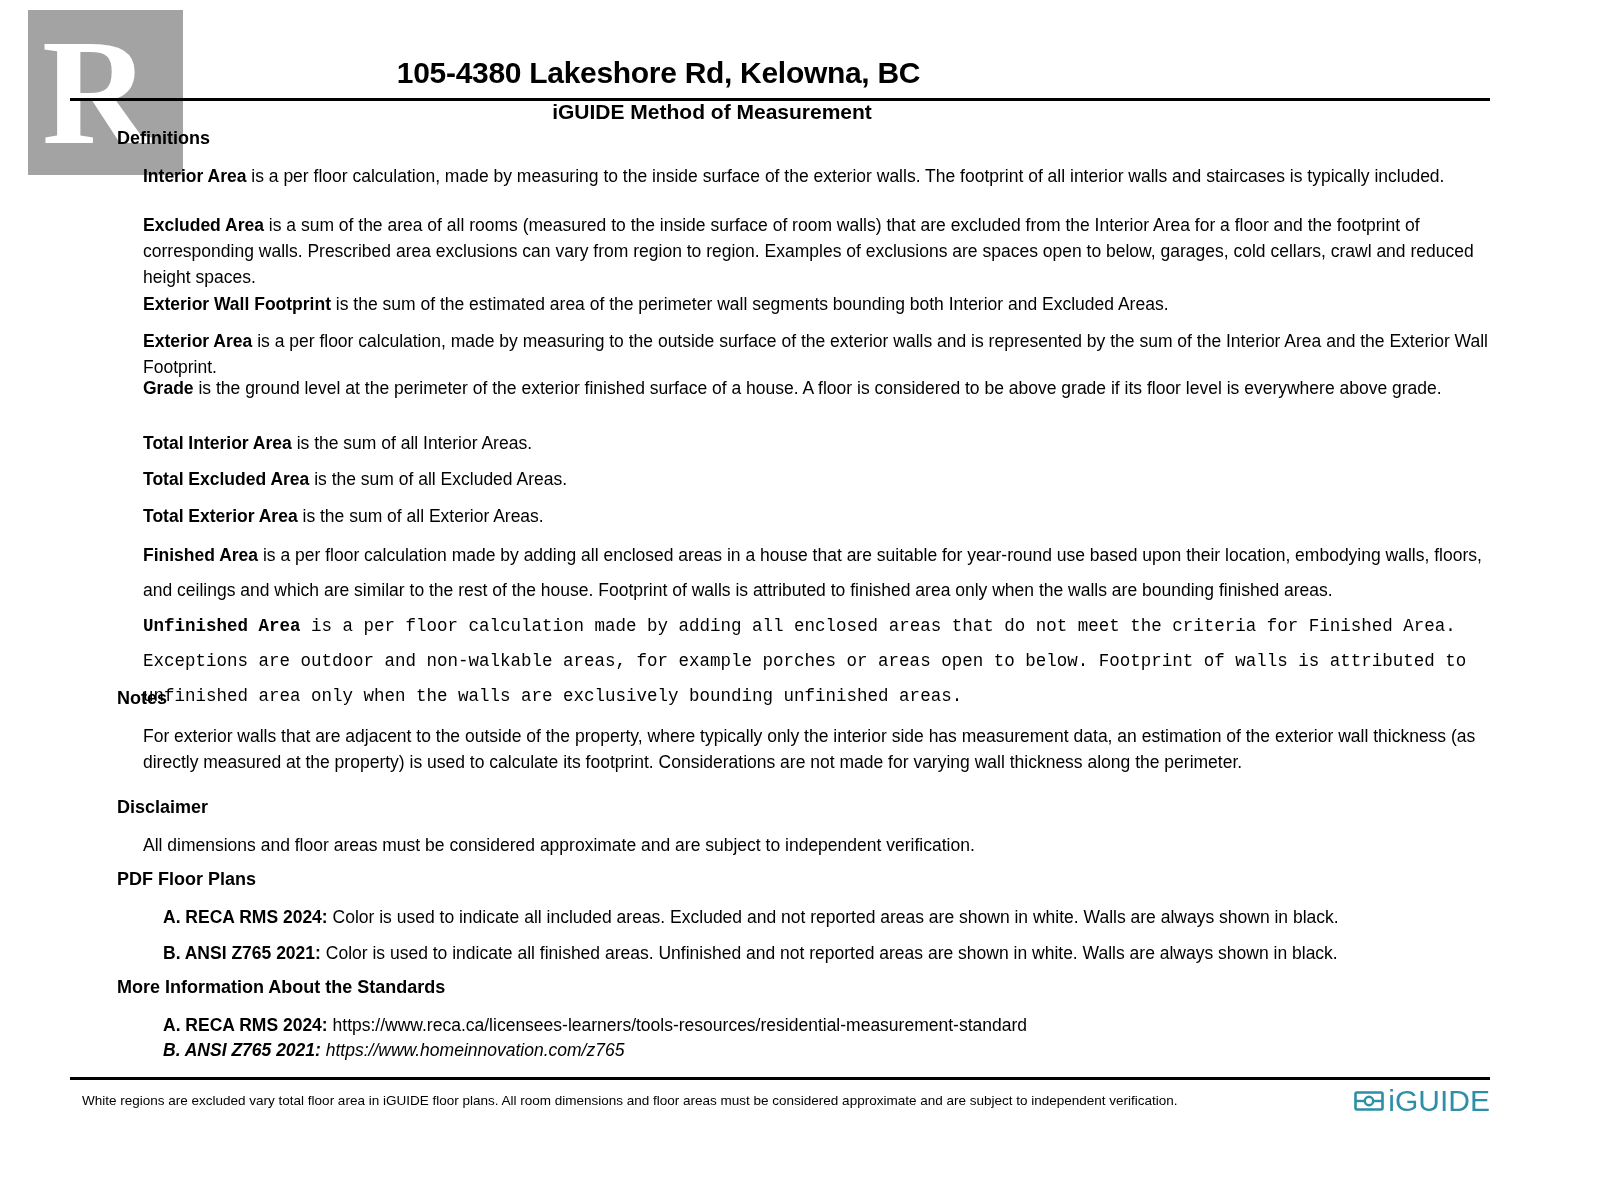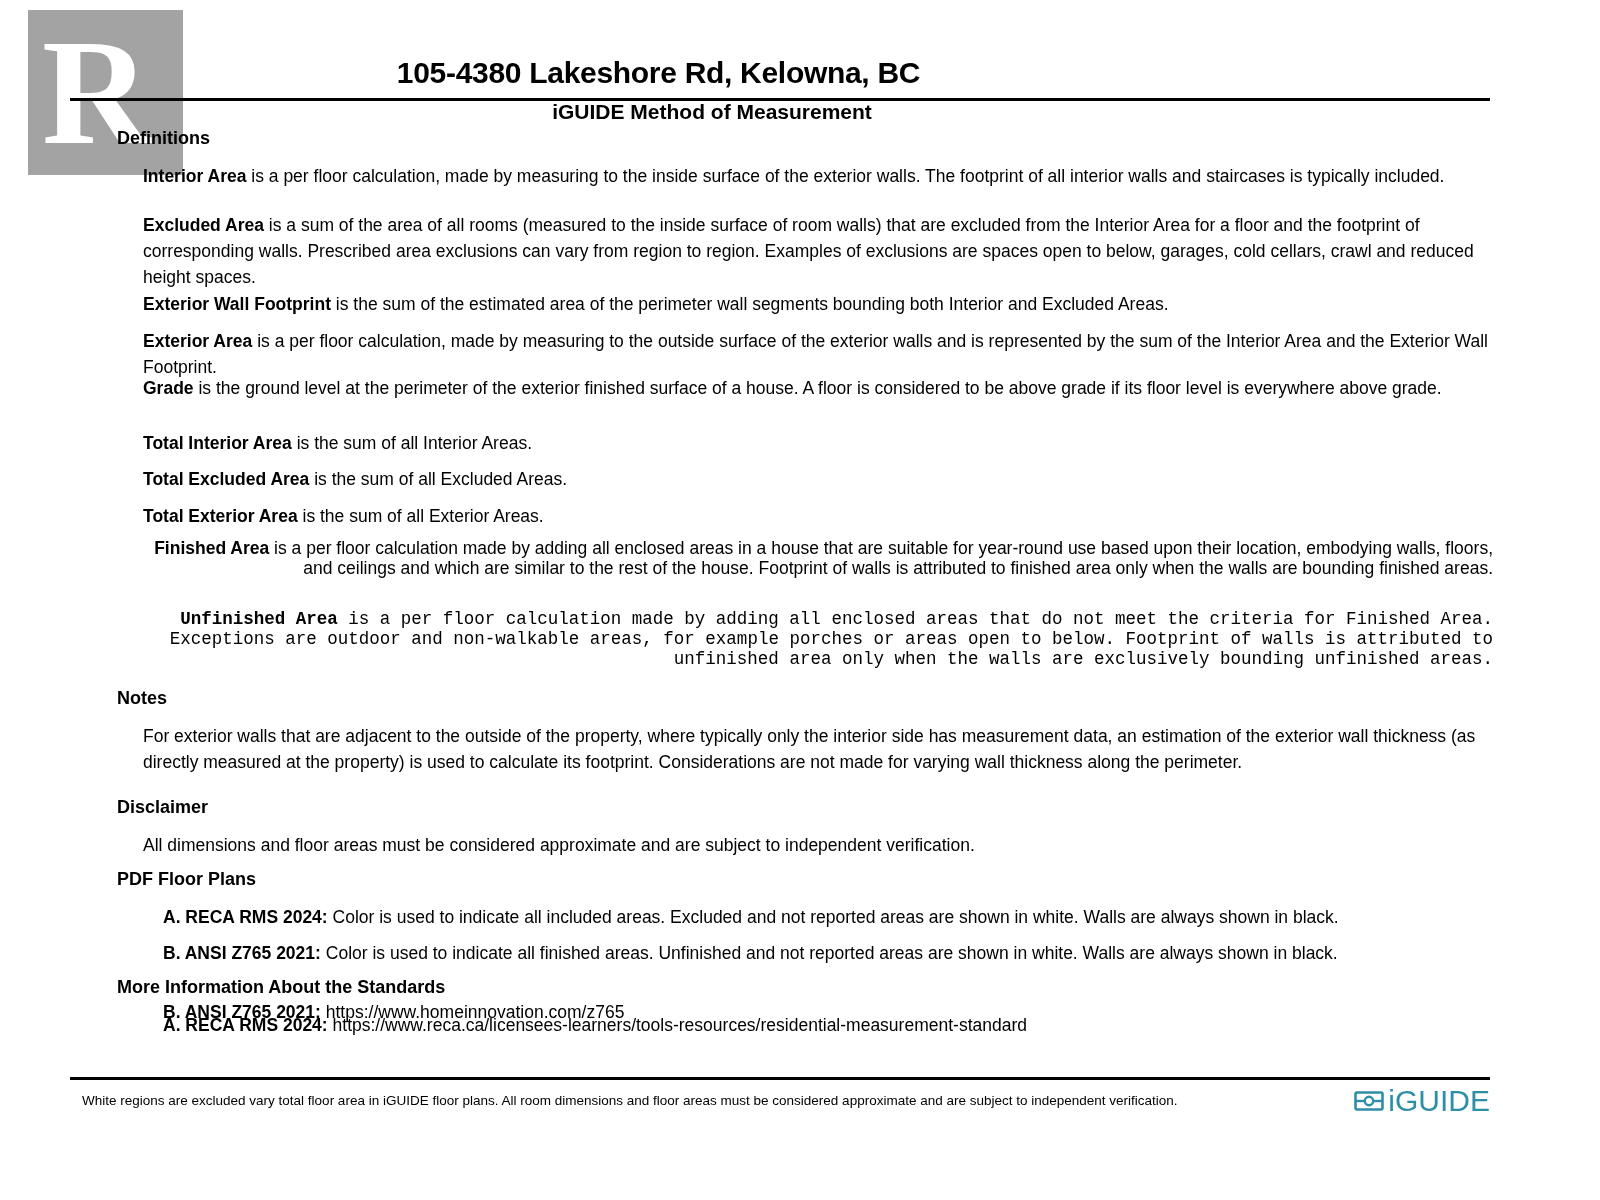--- a/index.html
+++ b/index.html
@@ -110,21 +110,21 @@
   }
 
   .para {
     position: absolute;
     left: 143px;
     width: 1350px;
     font-size: 17.5px;
     line-height: 26px;
     text-align: left;
   }
-  .para.tight { line-height: 20px; text-align: right; }
+  .para.tight { line-height: 35px; }
   .para b { font-weight: 700; }
 
   .sub-item {
     position: absolute;
     left: 143px;
     width: 1350px;
     font-size: 17.5px;
     line-height: 24px;
     margin-left: 20px;
   }
@@ -245,21 +245,21 @@
     <div class="sub-item" style="top:941px;">
       <b>B. ANSI Z765 2021:</b><span> Color is used to indicate all finished areas. Unfinished and not reported areas are shown in white. Walls are always shown in black.</span>
     </div>
 
     <div class="section-head" style="top:977px;">More Information About the Standards</div>
 
     <div class="sub-item" style="top:1013px;">
       <b>A. RECA RMS 2024:</b><span> https://www.reca.ca/licensees-learners/tools-resources/residential-measurement-standard</span>
     </div>
 
-    <div class="sub-item" style="top:1000px;">
+    <div class="sub-item" style="top:1038px;font-style:italic;">
       <b>B. ANSI Z765 2021:</b><span> https://www.homeinnovation.com/z765</span>
     </div>
 
   </div>
 
   <div id="footer-rule"></div>
   <div id="footer-note">White regions are excluded vary total floor area in iGUIDE floor plans. All room dimensions and floor areas must be considered approximate and are subject to independent verification.</div>
 
   <div id="iguide-logo">
     <span id="iguide-mark">

